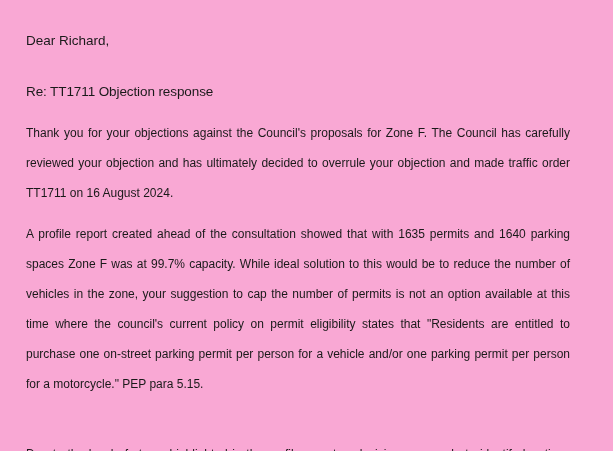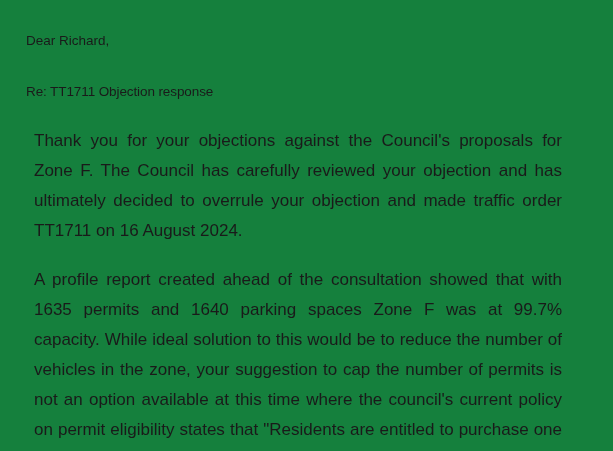--- a/index.html
+++ b/index.html
@@ -15,21 +15,21 @@
     overflow: hidden;
     font-family: "Liberation Sans", sans-serif;
     color: #1a1a1a;
     -webkit-font-smoothing: antialiased;
   }
 
   .page {
     position: relative;
     width: 613px;
     height: 451px;
-    background: #15803d;
+    background: #f9a8d4;
     box-sizing: border-box;
     padding: 22px 43px 0 26px;
     overflow: hidden;
   }
 
   .letter-body {
     width: 544px;
   }
 
   .salutation {
@@ -44,25 +44,25 @@
     font-size: 13.5px;
     font-weight: normal;
     line-height: 30px;
     text-align: left;
     margin: 0;
     padding-top: 21px;
     letter-spacing: -0.1px;
   }
 
   .para {
-    font-size: 17px;
+    font-size: 12px;
     line-height: 30px;
     text-align: justify;
     text-justify: inter-word;
-    margin: 8px;
+    margin: 0;
     padding-top: 11px;
   }
 
   
   .para.spaced-above {
     padding-top: 40px;
   }
 
   
   .para.clipped {

